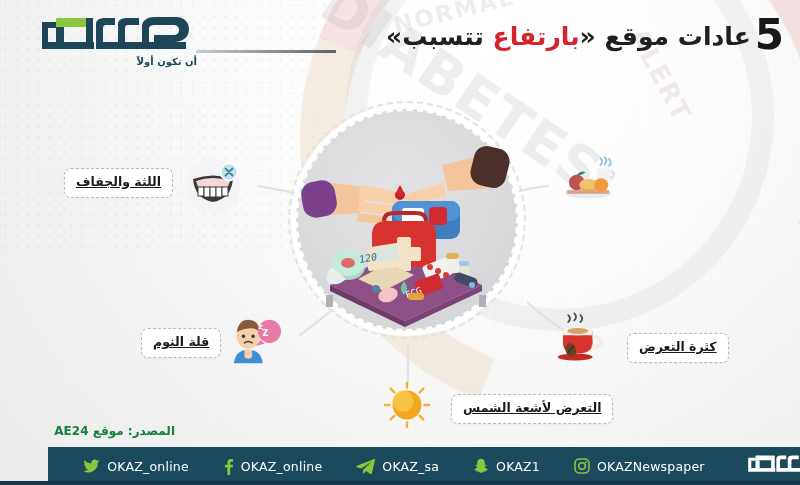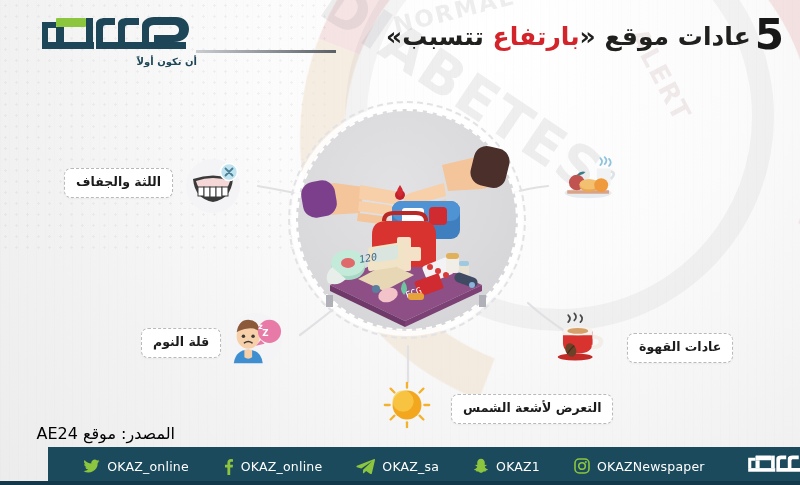--- a/index.html
+++ b/index.html
@@ -106,32 +106,33 @@
     position:absolute;
     background:#ffffff;
     border:1px dashed #b9b9bd;
     border-radius:7px;
     padding:5px 11px 6px;
     direction:rtl;text-align:center;
     font-size:12.5px;font-weight:bold;color:#1b1b1b;
     line-height:1.32;
     box-shadow:0 1px 2px rgba(0,0,0,.04);
     white-space:nowrap;
+    text-decoration:underline;
   }
   .icon-badge{
     position:absolute;width:54px;height:54px;border-radius:50%;
     background:#f4f4f6;
     display:flex;align-items:center;justify-content:center;
   }
   .icon-badge.plain{background:transparent;}
 
   
   .source{
     position:absolute;right:625px;top:424px;
-    direction:rtl;font-size:16px;color:#000000;font-weight:normal;
+    direction:rtl;font-size:12px;color:#15803d;font-weight:bold;
   }
 
   
   .footer{
     position:absolute;left:0;bottom:0;width:800px;height:38px;
     background:#1b4a5d;
     display:flex;align-items:center;justify-content:center;
     direction:ltr;
     margin-left:48px;
   }
@@ -344,21 +345,21 @@
       <path d="M8,22 h34 v14 q0,12 -17,12 q-17,0 -17,-12z" fill="#d8332e"></path>
       <path d="M8,22 h34 v5 h-34z" fill="#f2ede6"></path>
       <ellipse cx="25" cy="22" rx="17" ry="5" fill="#f7f3ec"></ellipse>
       <ellipse cx="25" cy="22" rx="12" ry="3.4" fill="#d6a06a"></ellipse>
       <path d="M42,26 q14,2 12,10 q-2,8 -13,7 l0,-5 q7,1 8,-3 q1,-4 -7,-4z" fill="#f2ede6"></path>
       <ellipse cx="22" cy="52" rx="20" ry="4" fill="#c22b27"></ellipse>
       <ellipse cx="17" cy="44" rx="6" ry="8" fill="#6b4128" transform="rotate(-22 17 44)"></ellipse>
       <path d="M13,48 q5,-7 8,-9" stroke="#452a18" stroke-width="1.4" fill="none"></path>
     </svg>
   </div>
-  <div class="label" style="left:627px;top:333px;">عادات القهوة</div>
+  <div class="label" style="left:627px;top:333px;">كثرة التعرض</div>
 
   <div class="icon-badge plain" style="left:380px;top:378px;">
     <svg width="56" height="52" viewBox="0 0 56 52" aria-hidden="true">
       <g stroke="#f3b12c" stroke-width="2.4" stroke-linecap="round">
         <path d="M28,3 v5"></path>
           <path d="M28,44 v5"></path>
           <path d="M5,26 h5"></path>
           <path d="M46,26 h5"></path>
         <path d="M11,9 l4,4"></path>
           <path d="M41,37 l4,4"></path>

